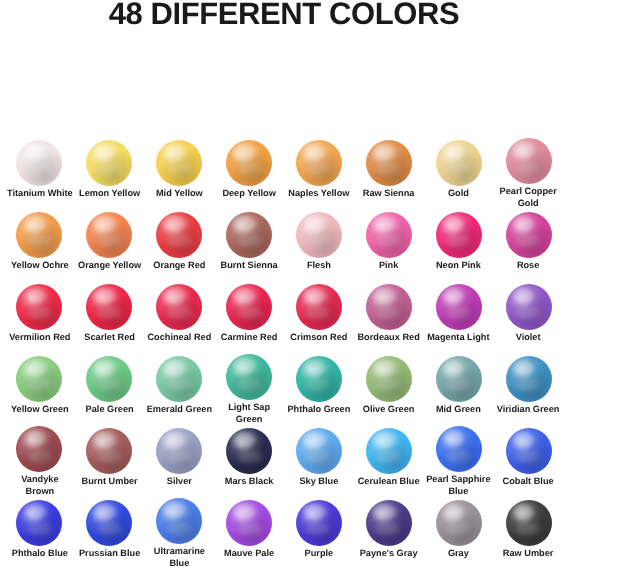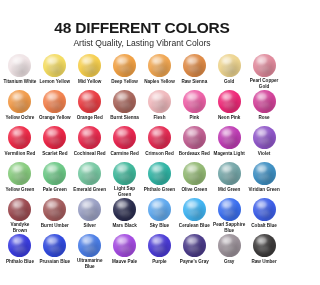--- a/index.html
+++ b/index.html
@@ -10,23 +10,24 @@
     width: 284px;
     height: 285px;
     background: #ffffff;
     font-family: "Liberation Sans", sans-serif;
     overflow: hidden;
   }
   .poster {
     width: 284px;
     height: 285px;
     box-sizing: border-box;
-    padding: 20px 3px 0 3px;
+    padding: 0 3px 0 3px;
     display: flex;
     flex-direction: column;
+    justify-content: space-between;
   }
   .title {
     text-align: center;
     font-size: 15.5px;
     font-weight: bold;
     color: #1a1a1a;
     letter-spacing: -0.2px;
     line-height: 1.05;
     margin: 0;
   }
@@ -99,21 +100,20 @@
     word-wrap: break-word;
   }
 </style>
 </head>
 <body>
 
 <div class="poster">
 
   <h1 class="title">48 DIFFERENT COLORS</h1>
 
-  <p class="subtitle">Artist Quality, Lasting Vibrant Colors</p>
 
   <div class="grid">
       <div class="cell">
         <div class="dot-wrap">
           <div class="dot" style="background: radial-gradient(circle at 34% 30%, rgba(255, 255, 255, 0.55) 0%, rgba(255, 255, 255, 0.12) 28%, rgba(255, 255, 255, 0) 52%), radial-gradient(circle at 62% 74%, rgba(0, 0, 0, 0.22) 0%, rgba(0, 0, 0, 0) 58%), rgb(240, 228, 230);"></div>
         </div>
         <div class="swatch-label">Titanium White</div>
       </div>
       <div class="cell">
         <div class="dot-wrap">

